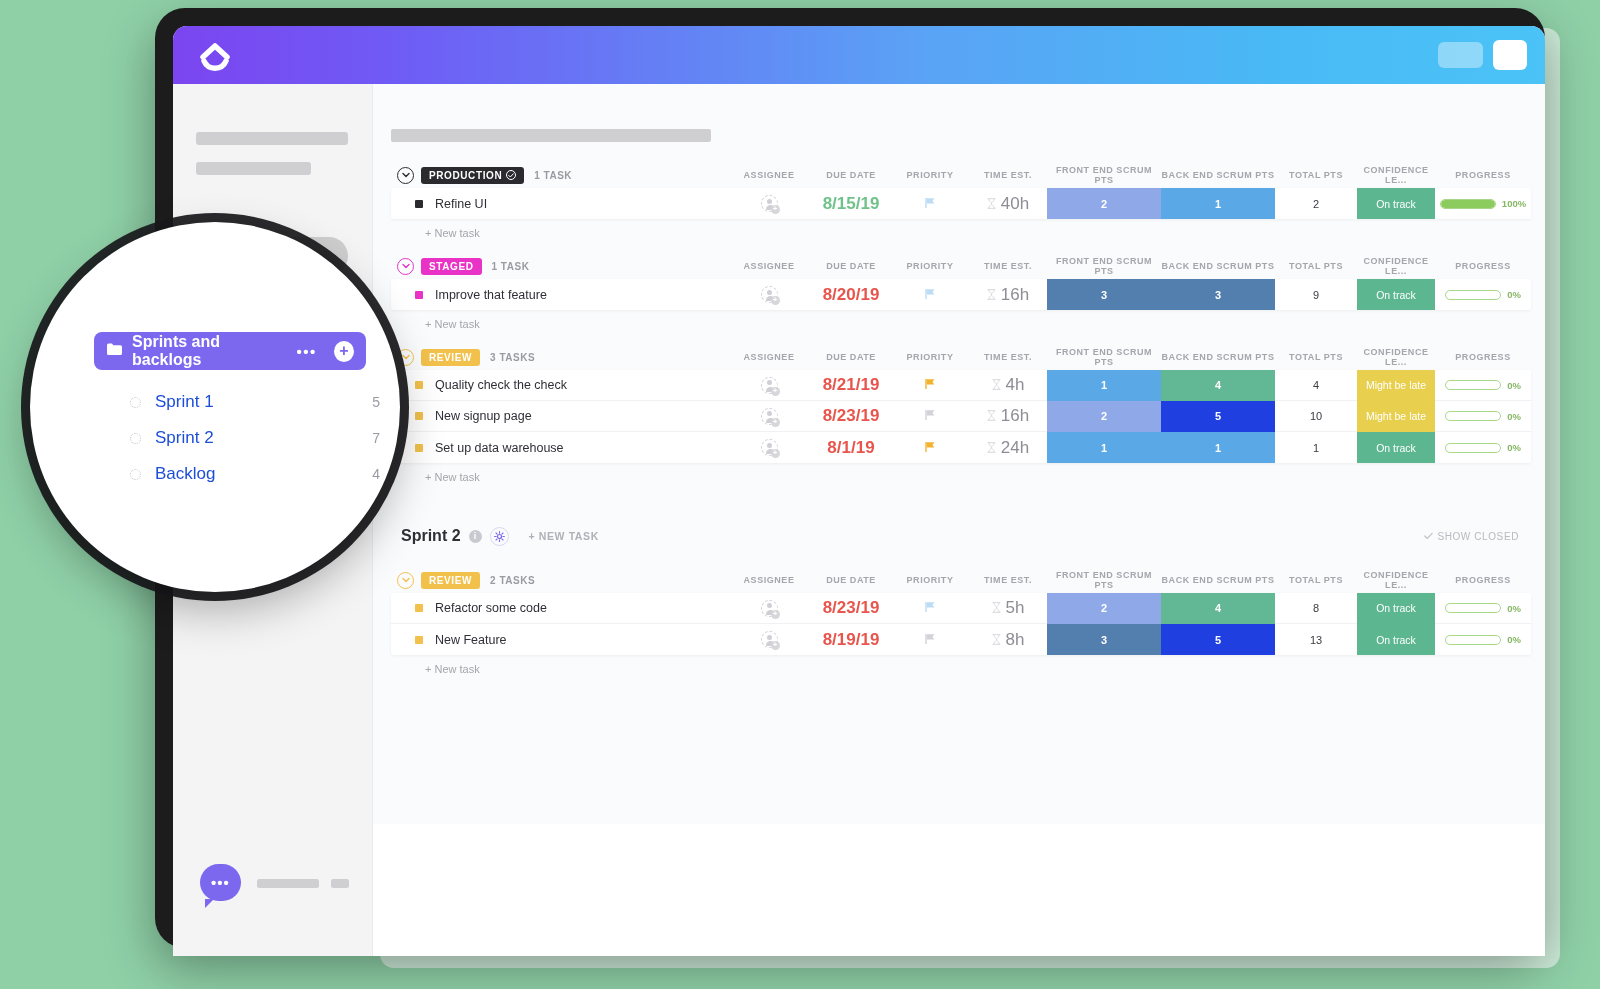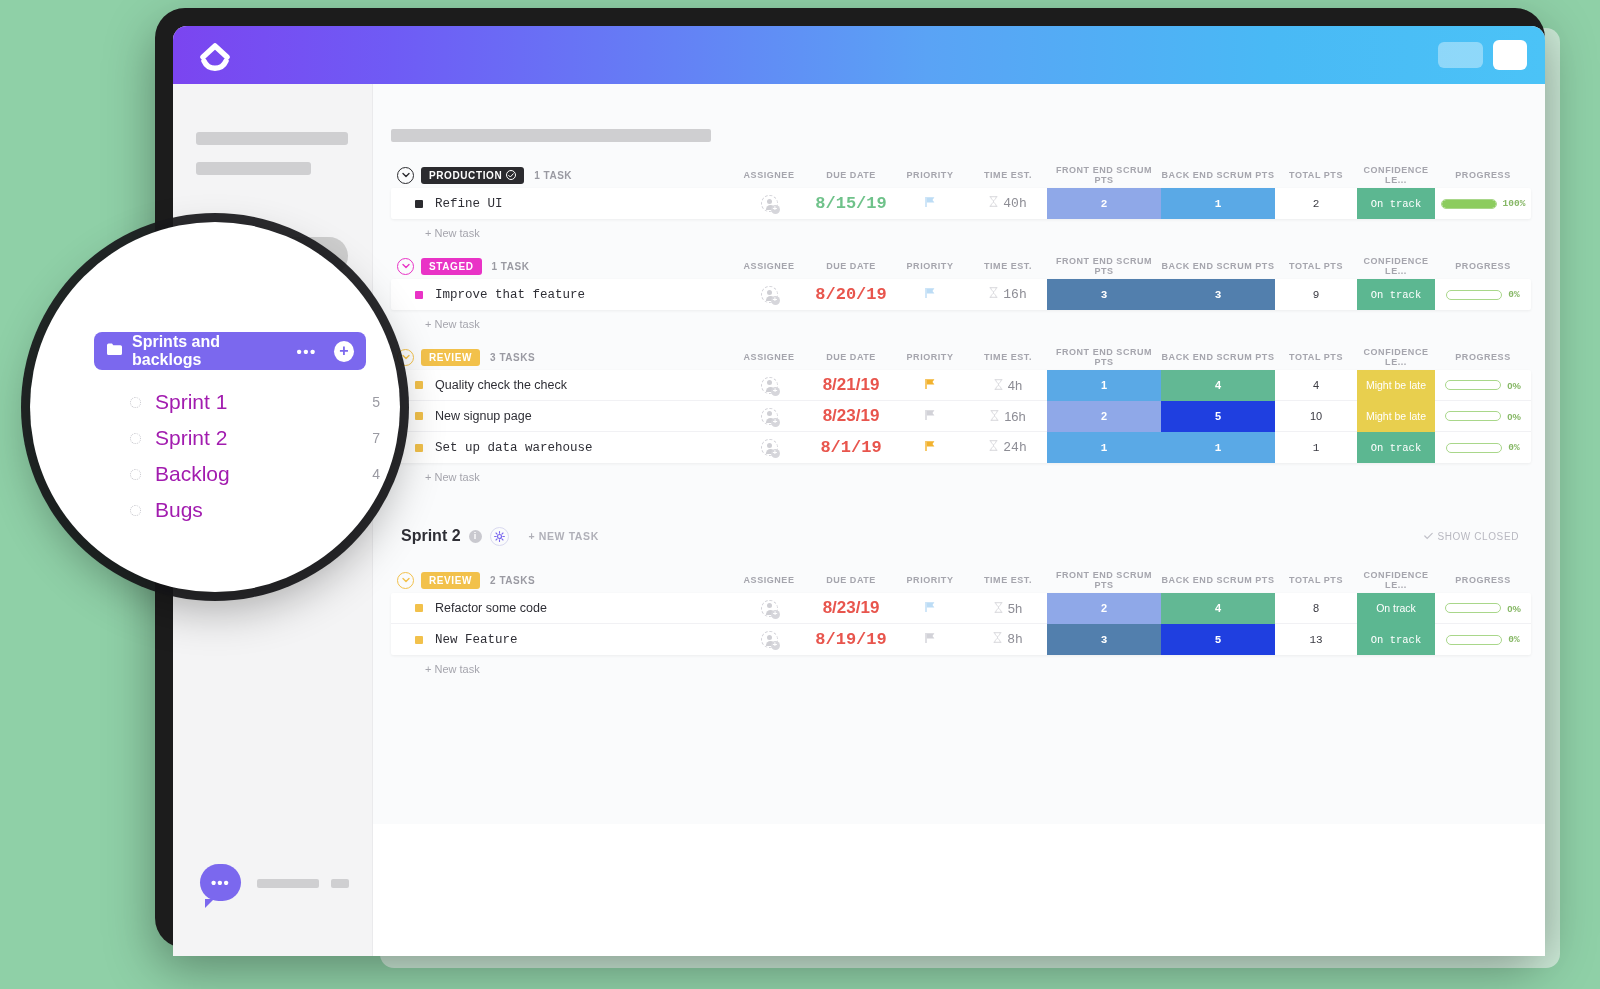--- a/index.html
+++ b/index.html
@@ -93,40 +93,40 @@
 
   
   .colhead{ position:absolute; right:0; top:0; display:flex; height:26px; align-items:center;}
   .colhead div{
     font-size:9px; font-weight:700; color:#a5a5ad; letter-spacing:.55px; text-align:center;
   }
 
   
   .rows{ background:#fff; box-shadow:0 1px 3px rgba(0,0,0,.06); border-radius:2px; }
   .row{ display:flex; align-items:center; height:31px; border-bottom:1px solid #f1f1f4; }
-  .row:last-child{ border-bottom:none;font-family:Liberation Mono, monospace; }
+  .row:last-child{ border-bottom:none; }
   .row .name{ display:flex; align-items:center; flex:1; padding-left:24px; }
   .sq{ width:8px;height:8px;border-radius:1px;margin-right:12px;flex:none; }
   .tname{ font-size:12.5px; color:#2f2f36; }
 
   .c{ text-align:center; font-size:11px; flex:none; }
   .c-assignee{ width:84px; display:flex; justify-content:center; }
   .avatar{
     width:17px;height:17px;border-radius:50%;border:1.2px dashed #d0d0d6;position:relative;
     display:flex;align-items:center;justify-content:center;
   }
   .avatar .head{ width:5px;height:5px;border-radius:50%;background:#cfcfd4;margin-bottom:5px;}
   .avatar .body{ position:absolute;left:4px;top:9px;width:9px;height:5px;border-radius:5px 5px 0 0;background:#cfcfd4;}
   .avatar .plus{
     position:absolute;right:-3px;bottom:-3px;width:9px;height:9px;border-radius:50%;
     background:#d6d6db;color:#fff;font-size:8px;line-height:8px;text-align:center;font-weight:700;
   }
   .c-date{ width:80px; font-size:17px; font-weight:600;}
   .c-pri{ width:78px; }
-  .c-time{ width:78px; color:#8d8d95; font-size:13px; }
+  .c-time{ width:78px; color:#8d8d95; font-size:17px; }
   .c-time .hg{ margin-right:5px; opacity:.55;}
   .c-fe{ width:114px; height:31px; display:flex;align-items:center;justify-content:center;
          color:#fff;font-size:11px;font-weight:600;}
   .c-be{ width:114px; height:31px; display:flex;align-items:center;justify-content:center;
          color:#fff;font-size:11px;font-weight:600;}
   .c-total{ width:82px; color:#3a3a42; font-size:11px;}
   .c-conf{ width:78px; height:31px; display:flex;align-items:center;justify-content:center;
            color:#fff;font-size:10.5px;}
   .c-prog{ width:96px; display:flex;align-items:center;justify-content:center;gap:6px; }
   .pbar{ width:56px;height:10px;border-radius:5px;border:1px solid #a9d78a;background:#fff;overflow:hidden;}
@@ -161,21 +161,21 @@
   .mg-top .ttl{ font-size:16px; font-weight:700; }
   .mg-top .dots{ font-size:15px; font-weight:700; letter-spacing:1.5px; margin-left:auto;}
   .mg-top .plus{
     width:21px;height:21px;border-radius:50%;background:#fff;color:#7b68ee;
     display:flex;align-items:center;justify-content:center;font-size:16px;font-weight:700;line-height:1;
     margin-left:8px;
   }
   .mg-list{ position:absolute; left:100px; top:162px; width:250px; }
   .mg-row{ display:flex; align-items:center; height:36px; }
   .mg-dot{ width:11px;height:11px;border-radius:50%;border:1.4px dotted #c6c6cc;margin-right:14px;flex:none;}
-  .mg-label{ font-size:21px; color:#a21caf; }
+  .mg-label{ font-size:17px; color:#1d4ed8; }
   .mg-count{ margin-left:auto; font-size:14px; color:#9a9aa2; }
 </style>
 </head>
 <body>
 
 <div id="device-shadow"></div>
 
 <div id="device">
   <div id="screen">
 
@@ -624,20 +624,15 @@
         <div class="mg-row">
           <span class="mg-dot"></span>
           <span class="mg-label">Sprint 2</span>
           <span class="mg-count">7</span>
         </div>
         <div class="mg-row">
           <span class="mg-dot"></span>
           <span class="mg-label">Backlog</span>
           <span class="mg-count">4</span>
         </div>
-        <div class="mg-row">
-          <span class="mg-dot"></span>
-          <span class="mg-label">Bugs</span>
-          <span class="mg-count"></span>
-        </div>
       </div>
   </div>
 </div>
 
 </body></html>

